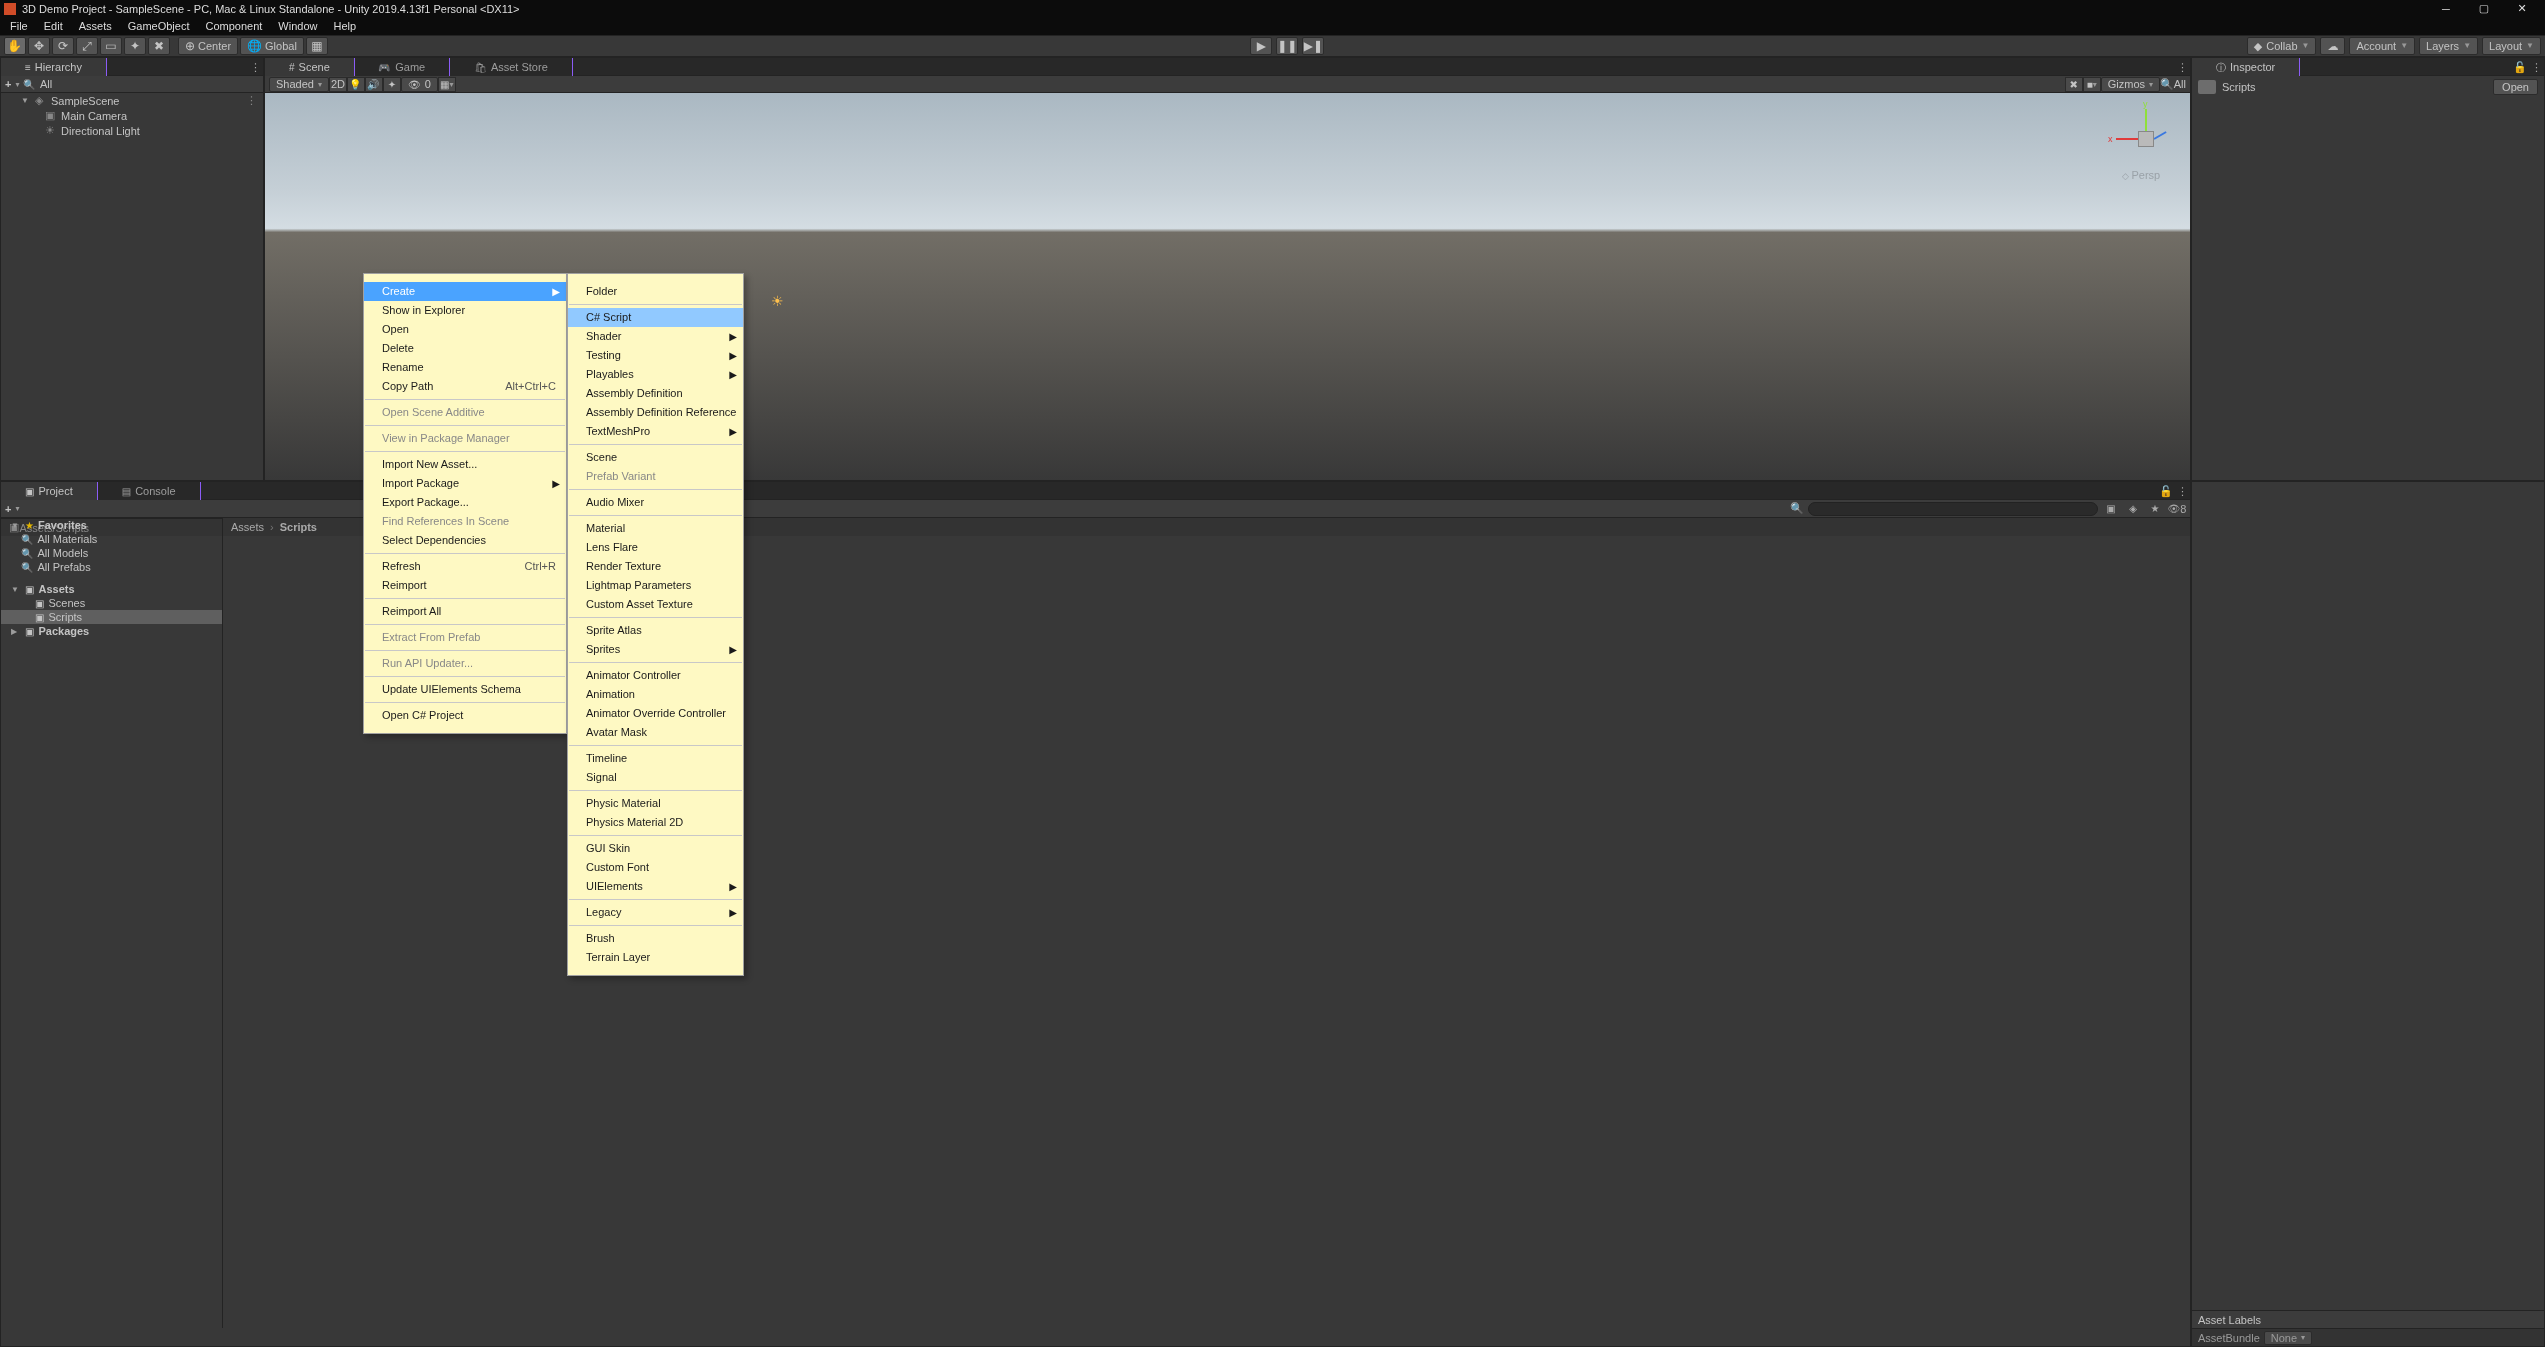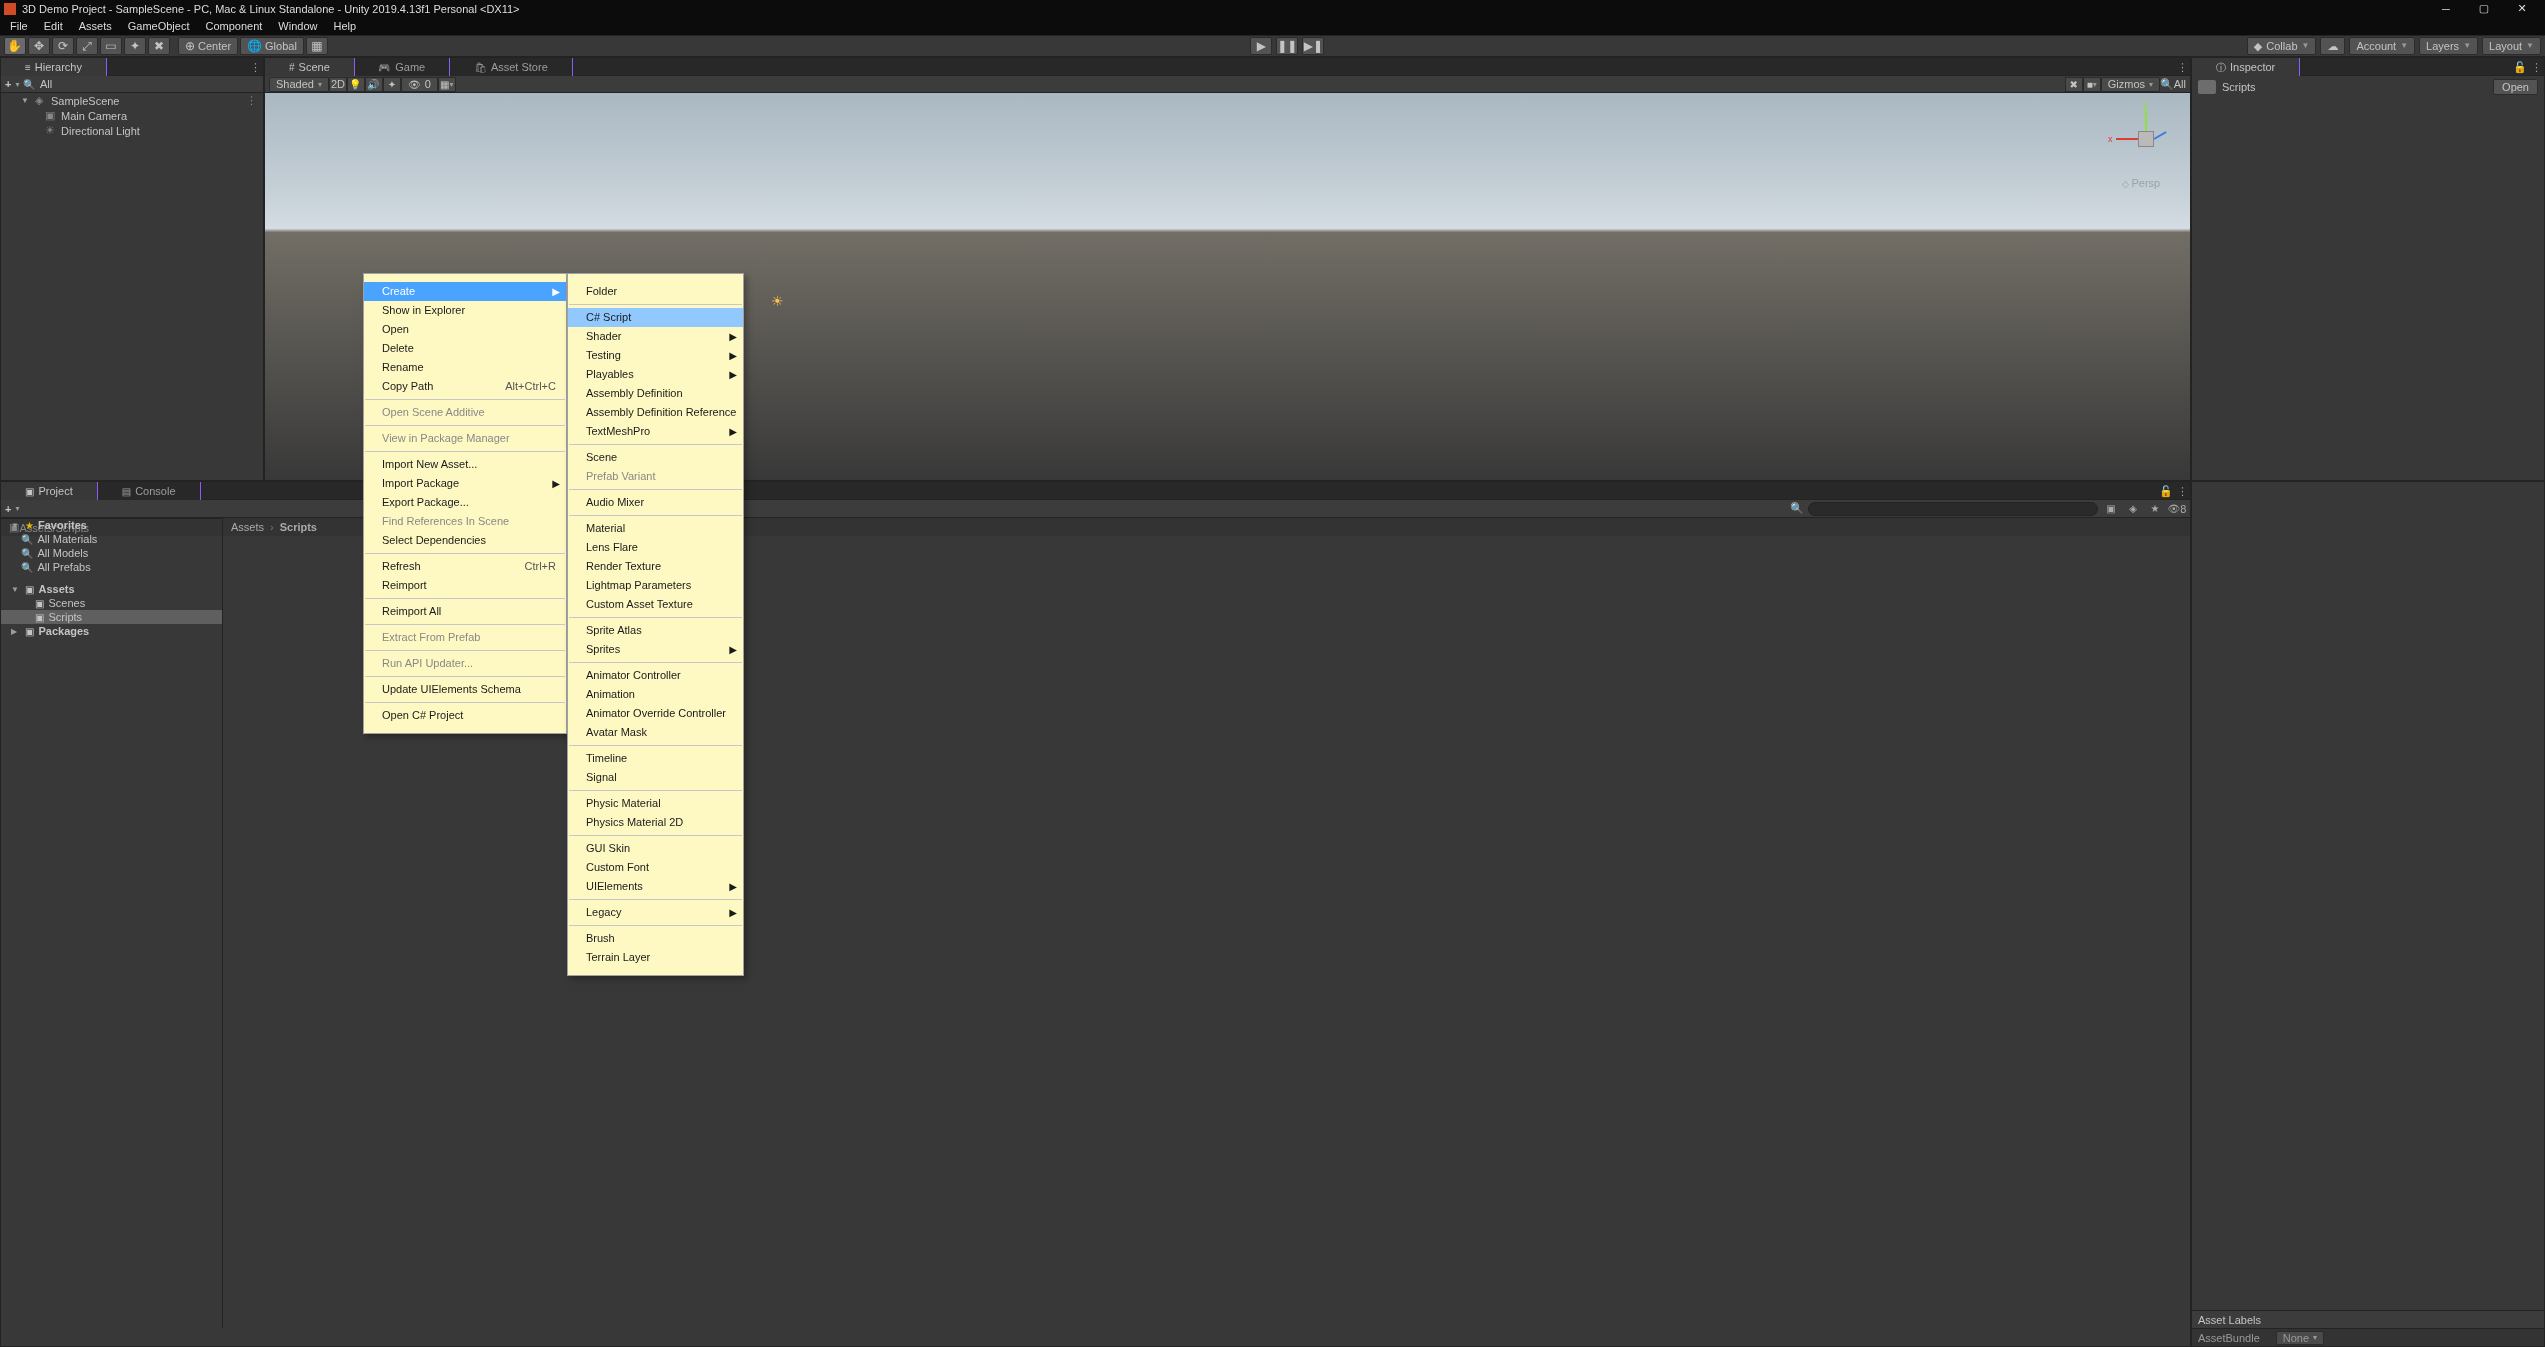--- a/index.html
+++ b/index.html
@@ -53,21 +53,21 @@
 .scene-toolbar .dd-s { background:#4a4a4a; border:1px solid #2b2b2b; border-radius:2px; padding:0 6px; height:15px; line-height:13px; display:flex; align-items:center; gap:4px; font-size:10px; }
 .scene-toolbar .ico-b { width:18px; height:15px; background:#4a4a4a; border:1px solid #2b2b2b; border-radius:0; display:flex; align-items:center; justify-content:center; font-size:10px; }
 .scene-view { position:absolute; top:35px; bottom:0; left:0; right:0; background:linear-gradient(to bottom, #aab8c2 0%, #c5cfd6 25%, #d4dde3 35%, #726e66 36%, #383838 100%); overflow:hidden; }
 .scene-gizmo { position:absolute; top:10px; right:14px; width:60px; height:90px; }
 .scene-gizmo .cube { position:absolute; top:28px; left:22px; width:16px; height:16px; background:#bababa; border:1px solid #888; }
 .scene-gizmo .ax-y { position:absolute; top:6px; left:29px; width:2px; height:22px; background:#8fe03a; }
 .scene-gizmo .ax-y::before { content:"y"; position:absolute; top:-10px; left:-2px; font-size:9px; color:#8fe03a; }
 .scene-gizmo .ax-x { position:absolute; top:35px; left:0px; width:22px; height:2px; background:#e03a3a; }
 .scene-gizmo .ax-x::before { content:"x"; position:absolute; top:-4px; left:-8px; font-size:9px; color:#e03a3a; }
 .scene-gizmo .ax-z { position:absolute; top:35px; left:38px; width:14px; height:2px; background:#3a78e0; transform:rotate(-30deg); transform-origin:left center; }
-.scene-gizmo .persp { position:absolute; top:66px; left:6px; font-size:9px; color:#9aa2a8;margin-top:8px; }
+.scene-gizmo .persp { position:absolute; top:66px; left:6px; font-size:9px; color:#9aa2a8; }
 .sun-icon { position:absolute; top:200px; left:506px; color:#ffc04d; font-size:14px; }
 
 
 .inspector { right:0; top:0; width:354px; height:424px; }
 .insp-head { height:22px; display:flex; align-items:center; padding:2px 6px; gap:6px; }
 .insp-head .folder-ico { width:18px; height:14px; background:#6d6d6d; border-radius:2px; }
 .insp-head .name { color:#c4c4c4; }
 .insp-head .open-btn { margin-left:auto; padding:1px 8px; background:#535353; border:1px solid #2b2b2b; border-radius:2px; }
 
 
@@ -88,21 +88,21 @@
 .project-tree .ico { color:#c4c4c4; font-size:10px; }
 .project-tree .fav-ico { color:#e0b400; }
 .project-content { flex:1; display:flex; flex-direction:column; }
 .breadcrumb { height:17px; padding:0 8px; display:flex; align-items:center; gap:6px; color:#aaa; background:#333; }
 .breadcrumb .sep { color:#777; }
 .project-footer { height:18px; background:#333; border-top:1px solid #232323; display:flex; align-items:center; padding:0 8px; color:#888; }
 
 
 .insp-lower { right:0; top:424px; width:354px; bottom:0; background:#383838; border:1px solid #232323; position:absolute; }
 .asset-labels-hdr { position:absolute; bottom:18px; left:0; right:0; height:18px; background:#3c3c3c; border-top:1px solid #232323; padding:0 6px; line-height:18px; color:#c4c4c4; }
-.assetbundle-row { position:absolute; bottom:0; left:0; right:0; height:18px; background:#333; border-top:1px solid #232323; padding:0 6px; line-height:18px; display:flex; align-items:center; gap:16px; color:#9a9a9a; }
+.assetbundle-row { position:absolute; bottom:0; left:0; right:0; height:18px; background:#333; border-top:1px solid #232323; padding:0 6px; line-height:18px; display:flex; align-items:center; gap:4px; color:#9a9a9a; }
 .assetbundle-row .dd-s { background:#4a4a4a; border:1px solid #2b2b2b; border-radius:2px; padding:0 6px; height:14px; line-height:12px; display:flex; align-items:center; gap:4px; font-size:10px; }
 
 
 .ctx-menu { position:absolute; background:#fef9c3; border:1px solid #a0a0a0; box-shadow:3px 3px 6px rgba(0,0,0,0.3); color:#1a1a1a; padding:8px 0; }
 .ctx-menu .mi { padding:2px 24px 2px 18px; line-height:15px; position:relative; white-space:nowrap; }
 .ctx-menu .mi.disabled { color:#888; }
 .ctx-menu .mi.sel { background:#4aa3ff; color:#fff; }
 .ctx-menu .mi.sel.lighter { background:#91c9ff; color:#1a1a1a; }
 .ctx-menu .mi .arrow-r { position:absolute; right:6px; top:2px; font-size:10px; }
 .ctx-menu .mi .shortcut { position:absolute; right:10px; top:2px; color:#555; }

